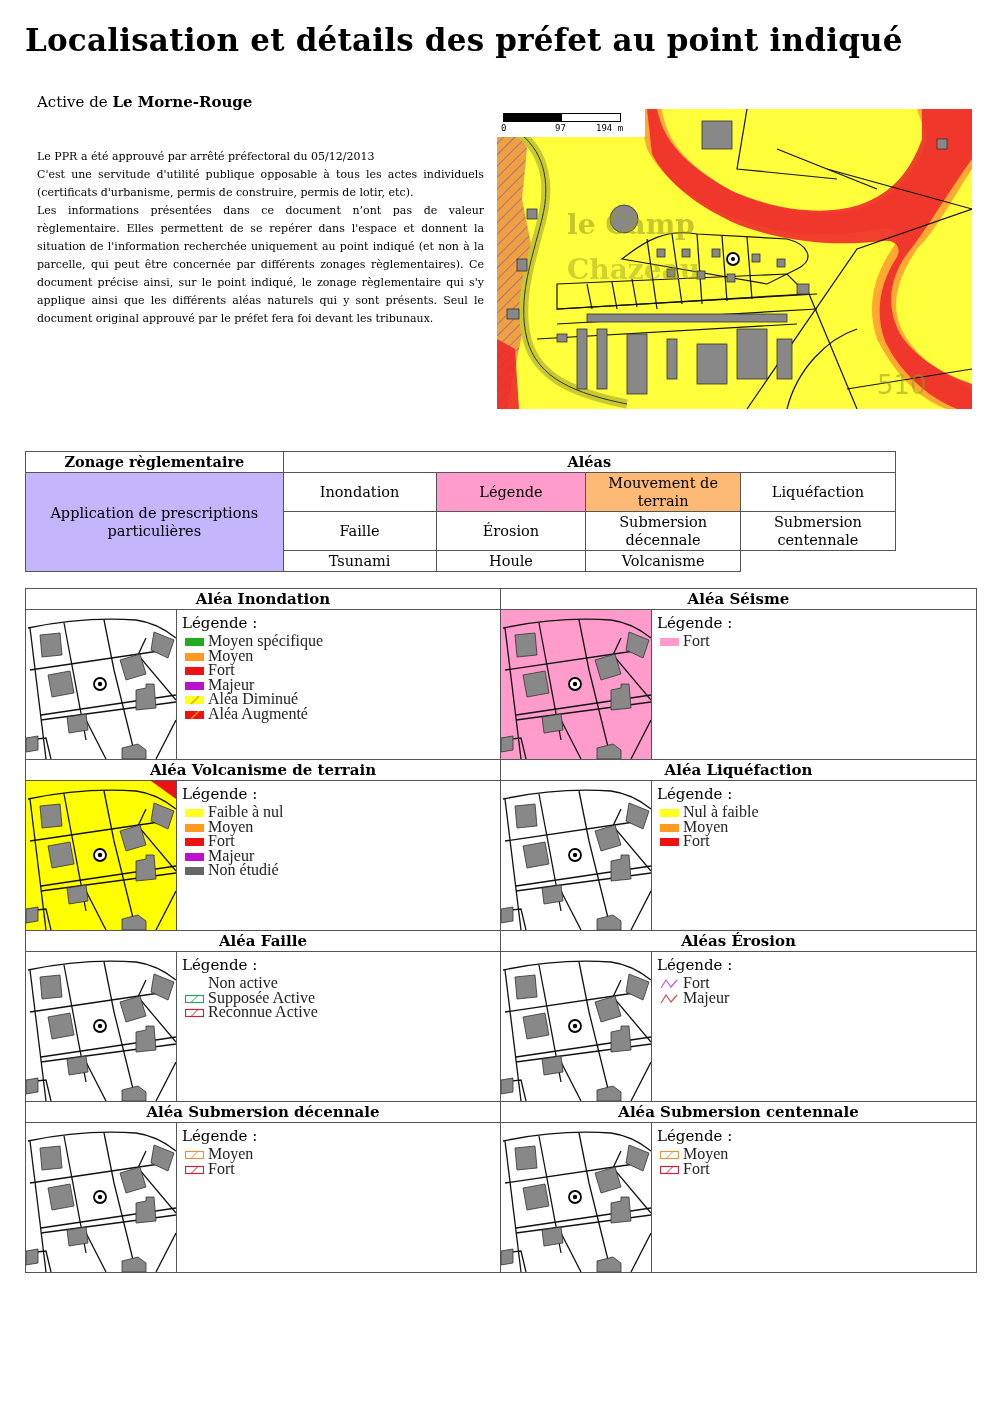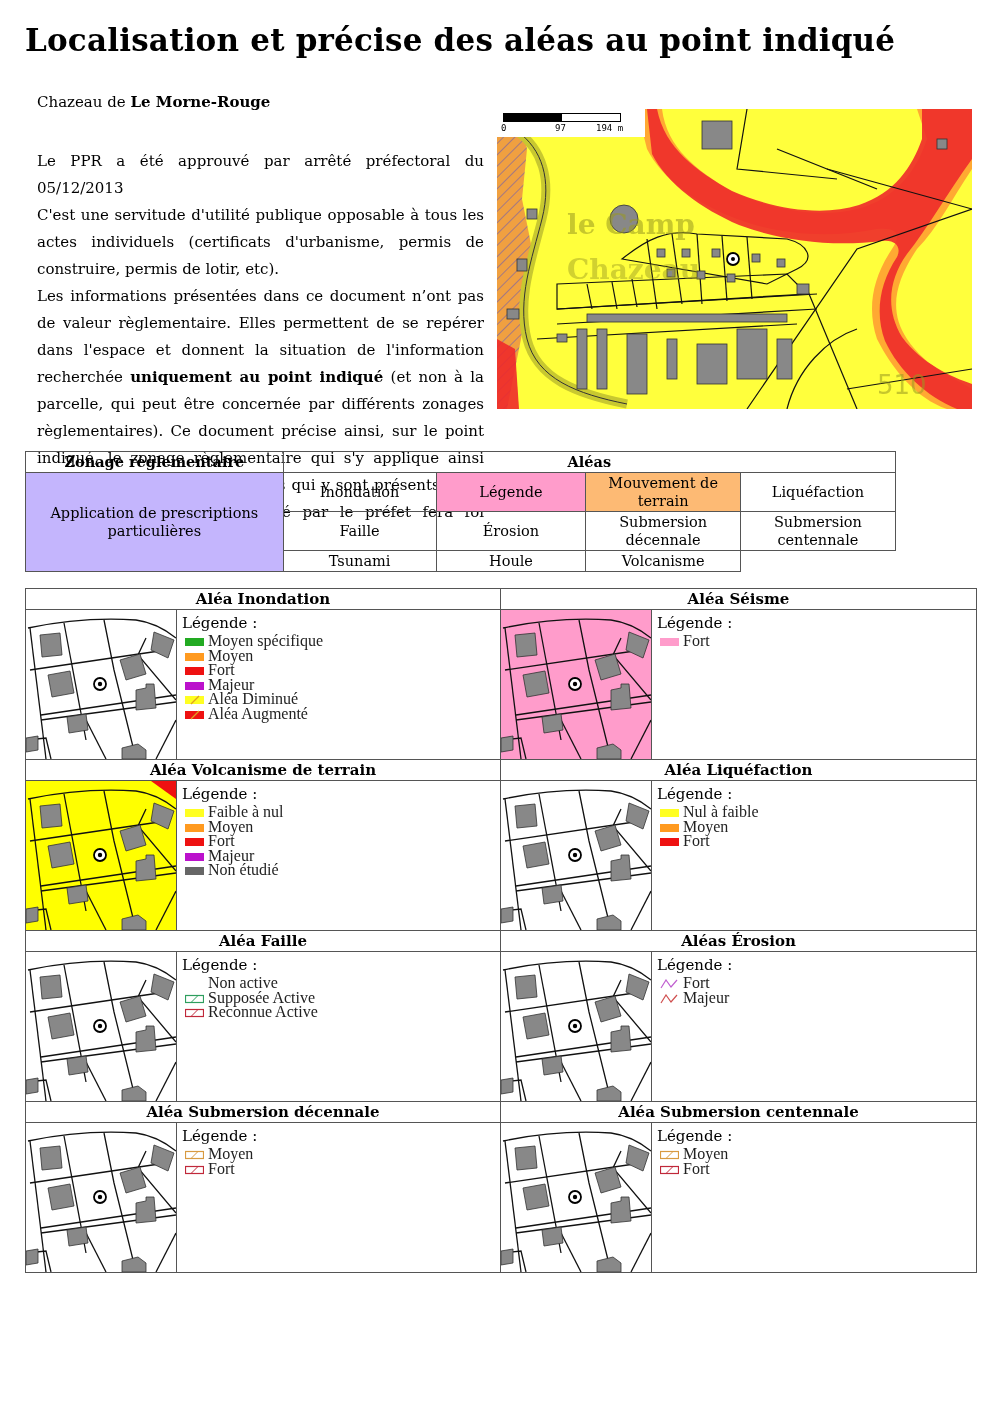--- a/index.html
+++ b/index.html
@@ -1,22 +1,22 @@
 <!DOCTYPE html>
 <html><head>
 <meta charset="utf-8">
 <style>
   html, body { margin: 0; padding: 0; background: #ffffff; }
   body { width: 1000px; height: 1415px; position: relative; overflow: hidden; font-family: "DejaVu Serif", serif; color: #000; }
   .title { position: absolute; left: 25px; top: 22px; font-size: 31px; font-weight: bold; letter-spacing: 0.2px; font-family: "DejaVu Serif", serif; }
   .commune { position: absolute; left: 37px; top: 93px; font-size: 15px; }
   .commune b { font-weight: bold; }
-  .intro { position: absolute; left: 37px; top: 148px; width: 447px; font-size: 15px; line-height: 27px; text-align: justify; }
+  .intro { position: absolute; left: 37px; top: 148px; width: 447px; font-size: 11px; line-height: 18px; text-align: justify; }
   .intro p { margin: 0; }
-  .intro b { font-weight: bold; }
+  .intro b { font-weight: normal; }
 
   .mainmap { position: absolute; left: 497px; top: 109px; width: 475px; height: 300px; overflow: hidden; background: #ffff3c; }
   .scalebar { position: absolute; left: 0; top: 0; width: 148px; height: 28px; background: #fff; }
   .scalebar .bar { position: absolute; left: 6px; top: 4px; width: 116px; height: 7px; border: 1px solid #000; background: #fff; }
   .scalebar .bar .fill { position: absolute; left: 0; top: 0; width: 58px; height: 7px; background: #000; }
   .scalebar .lbl { position: absolute; top: 14px; font-size: 9px; font-family: "DejaVu Sans Mono", monospace; }
 
   table.zonage { position: absolute; left: 25px; top: 451px; width: 871px; border-collapse: collapse; font-family: "DejaVu Serif", serif; font-size: 14.5px; }
   table.zonage td { border: 1px solid #555; text-align: center; vertical-align: middle; padding: 0 4px; line-height: 18px; }
   table.zonage td.hdr { font-weight: bold; height: 20px; }
@@ -35,24 +35,24 @@
   .thumb { width: 150px; height: 149px; border-right: 1px solid #555; position: relative; overflow: hidden; background: #fff; }
   .legend { padding: 4px 0 0 5px; }
   .legend .ltitle { font-size: 15px; margin-bottom: 2px; }
   .litem { display: flex; align-items: center; height: 14.5px; font-family: Liberation Serif, serif; font-size: 16px; color: #222; }
   .swatch { width: 19px; height: 8px; margin: 0 4px 0 3px; box-sizing: border-box; }
   .swatch svg { display: block; }
 </style>
 </head>
 <body>
 
-<div class="title">Localisation et précise des aléas au point indiqué</div>
+<div class="title">Localisation et détails des préfet au point indiqué</div>
 
 <div class="commune">
-  <span>Chazeau de </span><b>Le Morne-Rouge</b>
+  <span>Active de </span><b>Le Morne-Rouge</b>
 </div>
 
 <div class="intro">
   <p>Le PPR a été approuvé par arrêté préfectoral du 05/12/2013</p>
   <p>C'est une servitude d'utilité publique opposable à tous les actes individuels (certificats d'urbanisme, permis de construire, permis de lotir, etc).</p>
   <p><span>Les informations présentées dans ce document n’ont pas de valeur règlementaire. Elles permettent de se repérer dans l'espace et donnent la situation de l'information recherchée </span><b>uniquement au point indiqué</b><span> (et non à la parcelle, qui peut être concernée par différents zonages règlementaires). Ce document précise ainsi, sur le point indiqué, le zonage règlementaire qui s'y applique ainsi que les différents aléas naturels qui y sont présents. Seul le document original approuvé par le préfet fera foi devant les tribunaux.</span></p>
 </div>
 
 <div class="mainmap">
   <svg width="475" height="300" viewBox="0 0 475 300">

